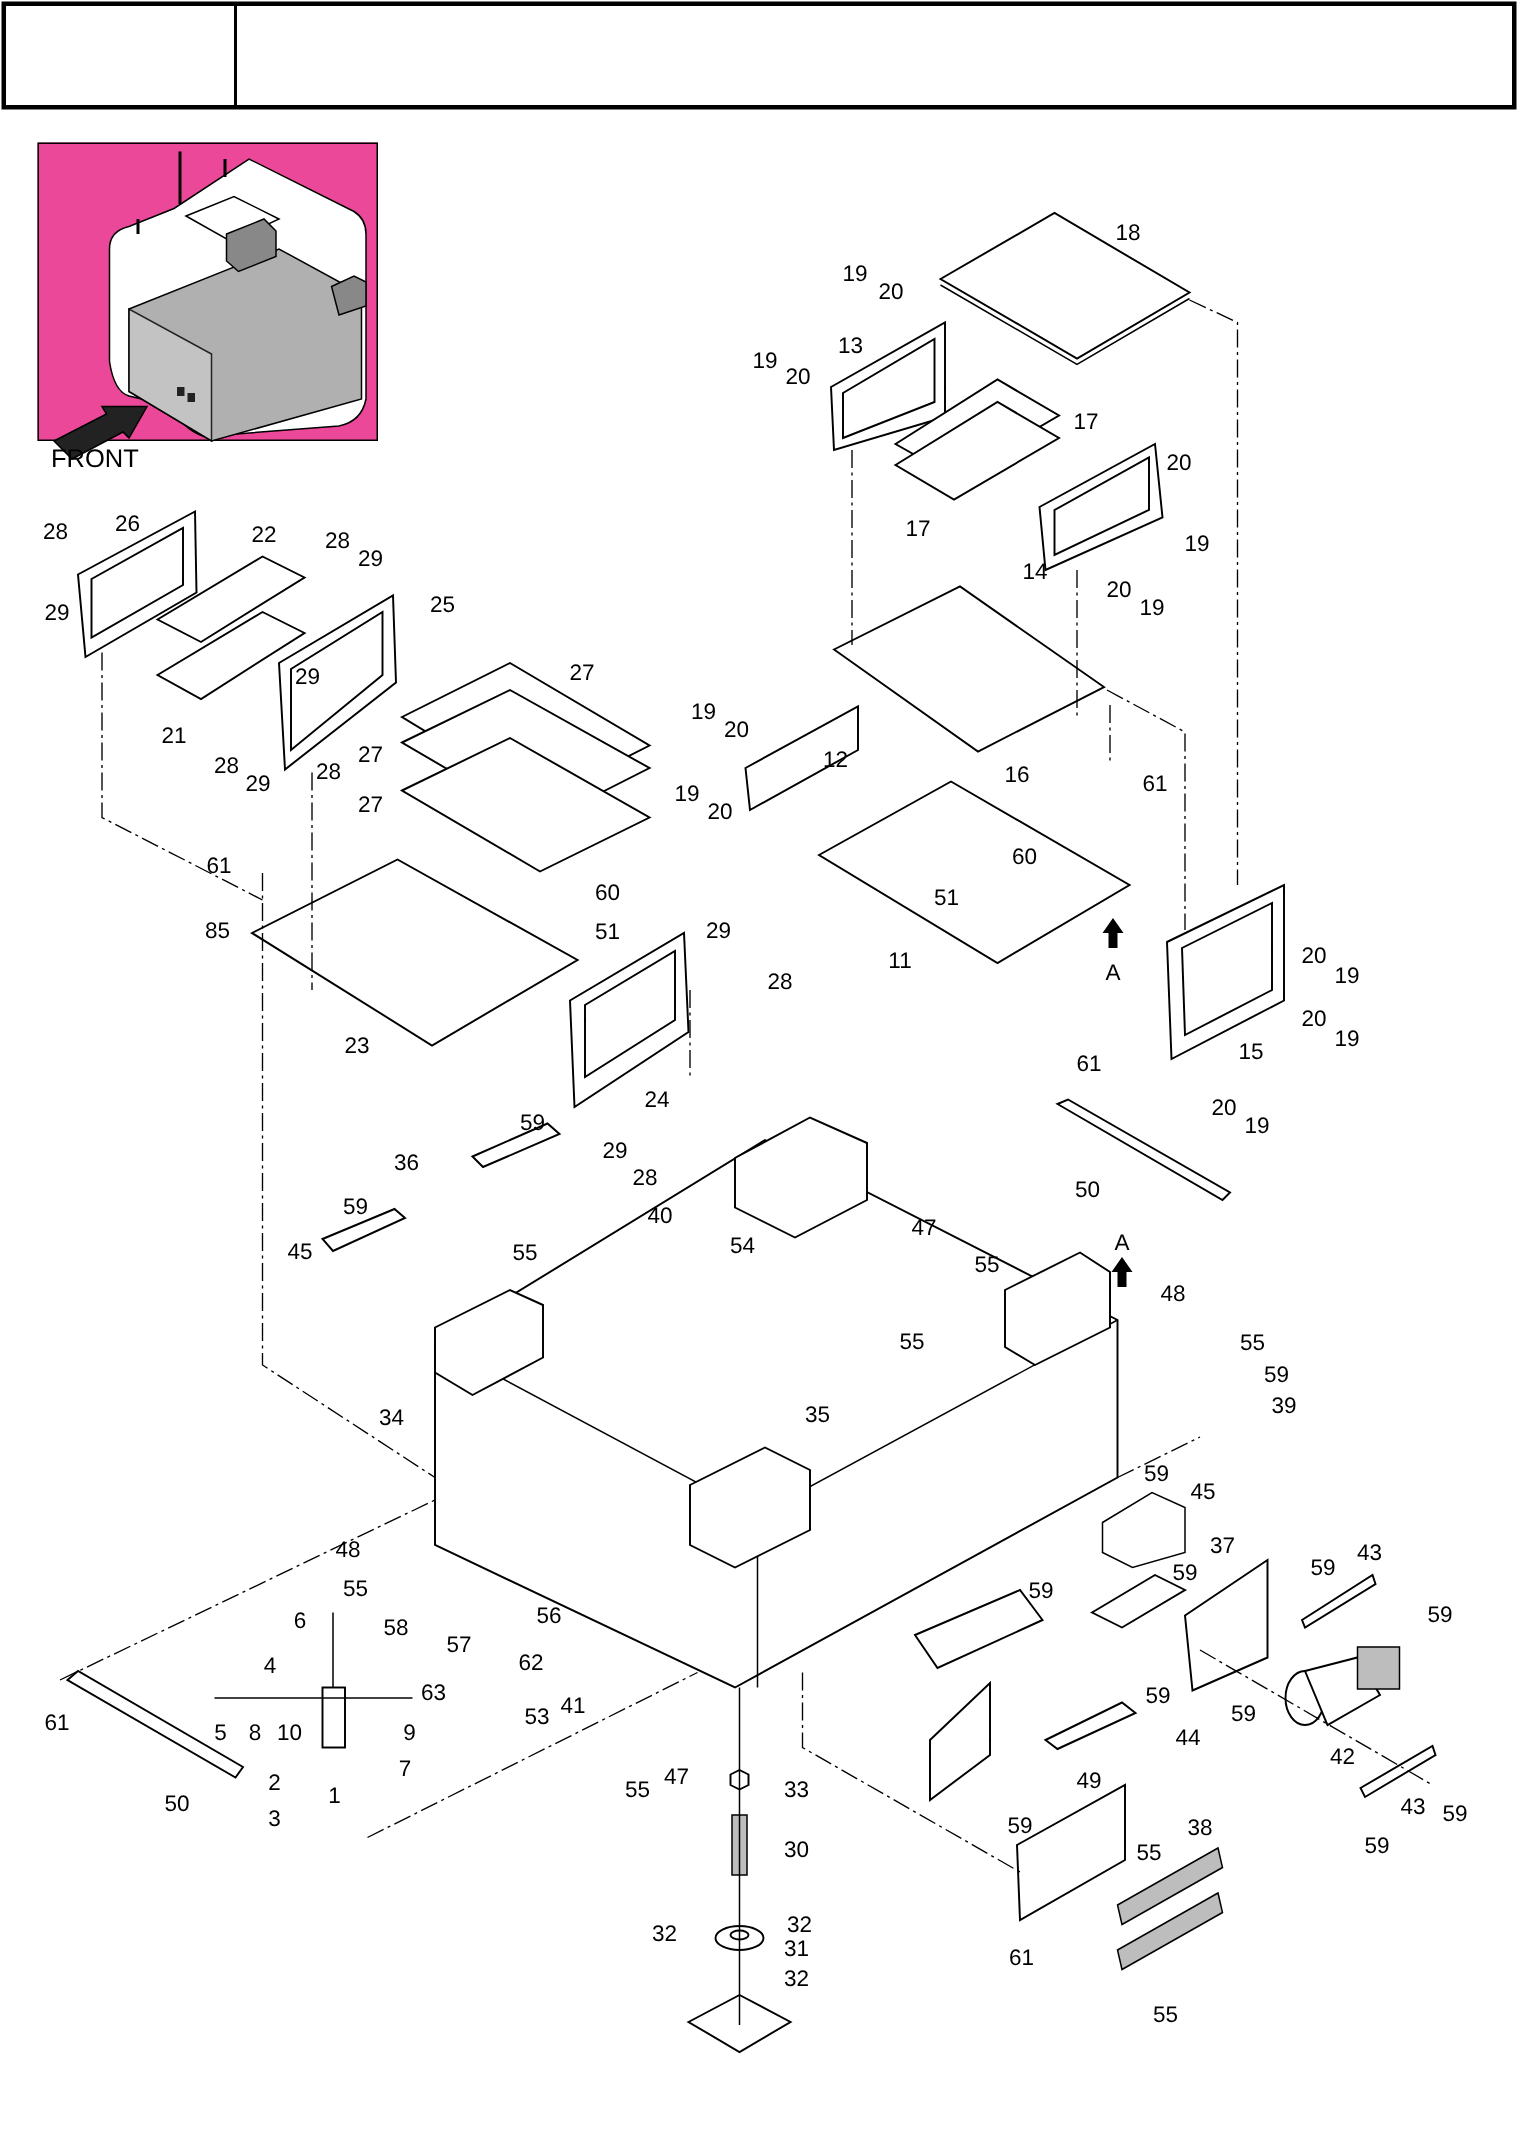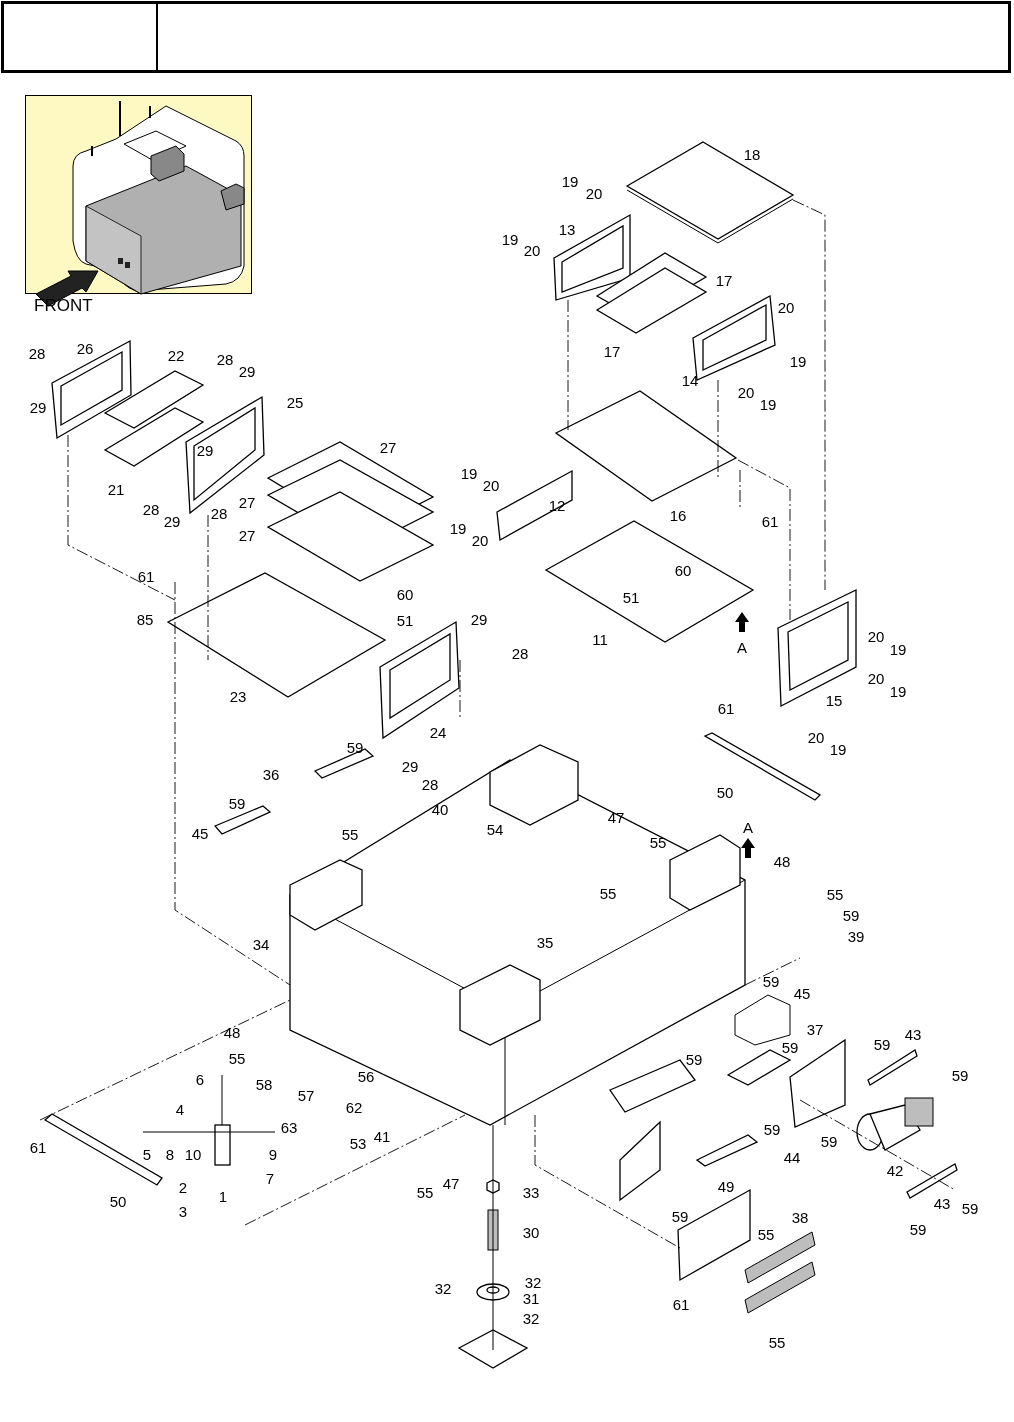--- a/index.html
+++ b/index.html
@@ -3,21 +3,21 @@
 <meta charset="utf-8">
 <style>
   html, body { margin:0; padding:0; background:#fff; }
   body { width:1014px; height:1422px; position:relative; overflow:hidden;
          font-family:"Liberation Sans", sans-serif; color:#000; }
   .header { position:absolute; left:1px; top:1px; width:1010px; height:72px;
             border:3px solid #000; box-sizing:border-box; display:flex; }
   .header .cell-left { width:152px; border-right:2px solid #000; height:100%; }
   .header .cell-right { flex:1; height:100%; }
   .inset { position:absolute; left:25px; top:95px; width:227px; height:199px;
-           border:1.5px solid #000; box-sizing:border-box; background:#fef9c3; }
+           border:1.5px solid #000; box-sizing:border-box; background:#ec4899; }
   .inset svg { position:absolute; left:0; top:0; }
   .front-label { position:absolute; left:8px; top:200px; font-size:17px; }
   #diagram { position:absolute; left:0; top:0; }
   .callout { font-size:15px; fill:#000; font-family:"Liberation Sans", sans-serif; }
   .part { fill:#fff; stroke:#000; stroke-width:1.3; }
   .part-g { fill:#bdbdbd; stroke:#000; stroke-width:1; }
   .dash { stroke:#000; stroke-width:0.9; fill:none; stroke-dasharray:12 3 2 3; }
   .lead { stroke:#000; stroke-width:1; fill:none; }
 </style>
 </head>

